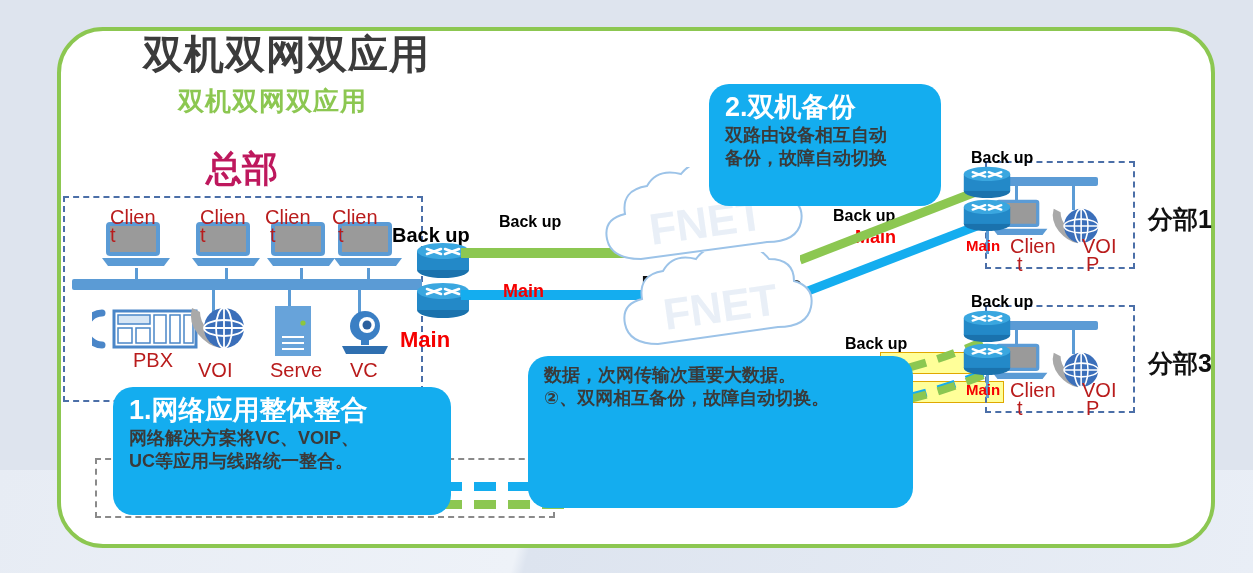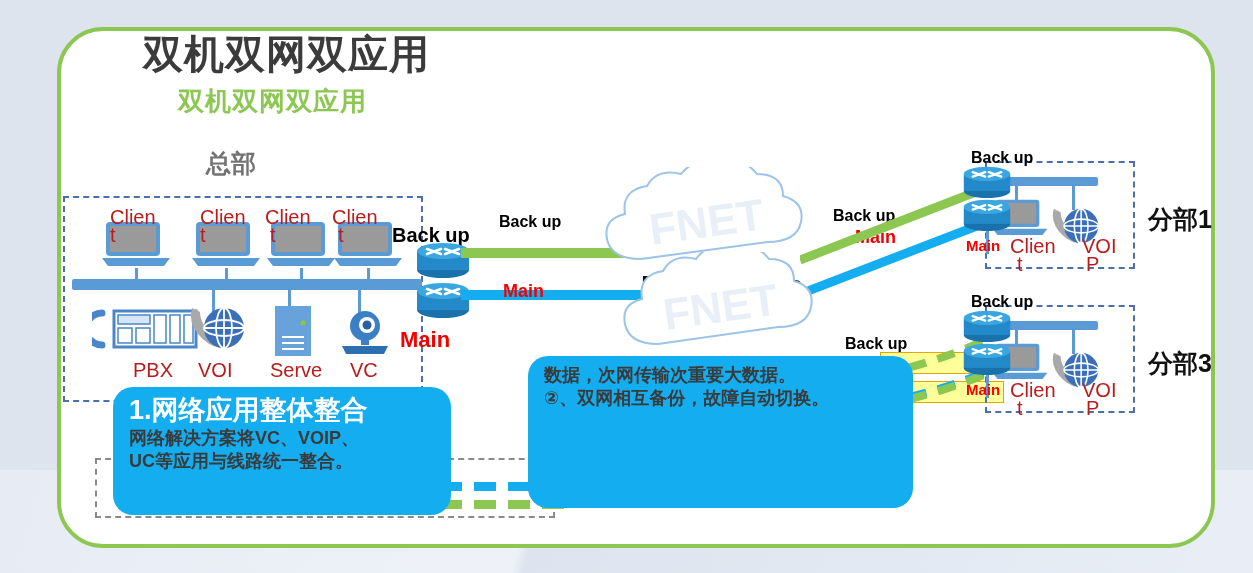--- a/index.html
+++ b/index.html
@@ -20,21 +20,21 @@
     position:absolute;left:0;top:470px;width:1253px;height:103px;
     background:linear-gradient(105deg,#e7ecf4 0%,#eef2f8 42%,#dde4ef 43%,#e9eef6 100%);
     z-index:0;
   }
 
   
   .t{position:absolute;white-space:pre;line-height:1.05;}
 
   .title{font-size:40px;font-weight:bold;color:#3b3b3b;letter-spacing:1px;}
   .subtitle{font-size:26px;font-weight:bold;color:#8CC751;letter-spacing:1px;}
-  .sectitle{font-size:25px;font-weight:bold;color:#737373;}
+  .sectitle{font-size:36px;font-weight:bold;color:#be185d;}
   .branchtitle{font-size:25px;font-weight:bold;color:#111;}
 
   .lbl-blue{font-size:20px;color:#b91c1c;}
   .lbl-black{font-size:20px;font-weight:bold;color:#000;}
   .lbl-black-sm{font-size:16px;font-weight:bold;color:#000;}
   .lbl-red{font-size:22px;font-weight:bold;color:#f50000;}
   .lbl-red-sm{font-size:15px;font-weight:bold;color:#f50000;}
   .lbl-red-md{font-size:18px;font-weight:bold;color:#f50000;}
 
   
@@ -120,21 +120,21 @@
   <svg class="icon" style="left:92px;top:305px;" width="110" height="48" viewBox="0 0 110 48">
     <path d="M10 8 a16 16 0 0 0 0 32" stroke="#4a86c8" stroke-width="7" fill="none" stroke-linecap="round"></path>
     <rect x="22" y="6" width="82" height="36" fill="#ffffff" stroke="#4a86c8" stroke-width="3"></rect>
     <rect x="26" y="10" width="32" height="9" fill="#d7e6f5" stroke="#4a86c8" stroke-width="1.5"></rect>
     <rect x="26" y="23" width="14" height="15" fill="#fff" stroke="#4a86c8" stroke-width="1.5"></rect>
     <rect x="44" y="23" width="14" height="15" fill="#fff" stroke="#4a86c8" stroke-width="1.5"></rect>
     <rect x="62" y="10" width="12" height="28" fill="#fff" stroke="#4a86c8" stroke-width="1.5"></rect>
     <rect x="78" y="10" width="10" height="28" fill="#fff" stroke="#4a86c8" stroke-width="1.5"></rect>
     <rect x="92" y="10" width="9" height="28" fill="#fff" stroke="#4a86c8" stroke-width="1.5"></rect>
   </svg>
-  <div class="t lbl-blue" style="left:133px;top:360px;">PBX</div>
+  <div class="t lbl-blue" style="left:133px;top:350px;">PBX</div>
   <div class="link" style="left:196px;top:327px;width:26px;height:4px;background:#3a72ab;"></div>
 
   <svg class="icon" style="left:186px;top:300px;" width="64" height="56" viewBox="0 0 64 56">
     <path d="M6 8 q-4 14 6 26 q10 12 22 14 l4-8 q-10-3 -17-11 q-7-8 -7-17 z" fill="#a9a9a9"></path>
     <circle cx="38" cy="28" r="20" fill="#3b6fba"></circle>
     <g stroke="#ffffff" stroke-width="1.8" fill="none">
       <ellipse cx="38" cy="28" rx="20" ry="8"></ellipse>
       <ellipse cx="38" cy="28" rx="8" ry="20"></ellipse>
       <line x1="18" y1="28" x2="58" y2="28"></line>
       <line x1="38" y1="8" x2="38" y2="48"></line>
@@ -347,19 +347,24 @@
               background:repeating-linear-gradient(90deg,#14ADEF 0 22px,transparent 22px 34px);"></div>
   <div class="link" style="left:440px;top:500px;width:135px;height:9px;
               background:repeating-linear-gradient(90deg,#8CC751 0 22px,transparent 22px 34px);"></div>
 
   <div class="callout" style="left:113px;top:387px;width:338px;height:128px;">
     <div class="ch">1.网络应用整体整合</div>
     <div class="cb">网络解决方案将VC、VOIP、</div>
     <div class="cb">UC等应用与线路统一整合。</div>
   </div>
 
+  <div class="callout" style="left:709px;top:84px;width:232px;height:122px;">
+    <div class="ch">2.双机备份</div>
+    <div class="cb">双路由设备相互自动</div>
+    <div class="cb">备份，故障自动切换</div>
+  </div>
 
   <div class="callout" style="left:528px;top:356px;width:385px;height:152px;">
     <div class="cb">数据，次网传输次重要大数据。</div>
     <div class="cb">②、双网相互备份，故障自动切换。</div>
   </div>
 
 </div>
 
 </body></html>

